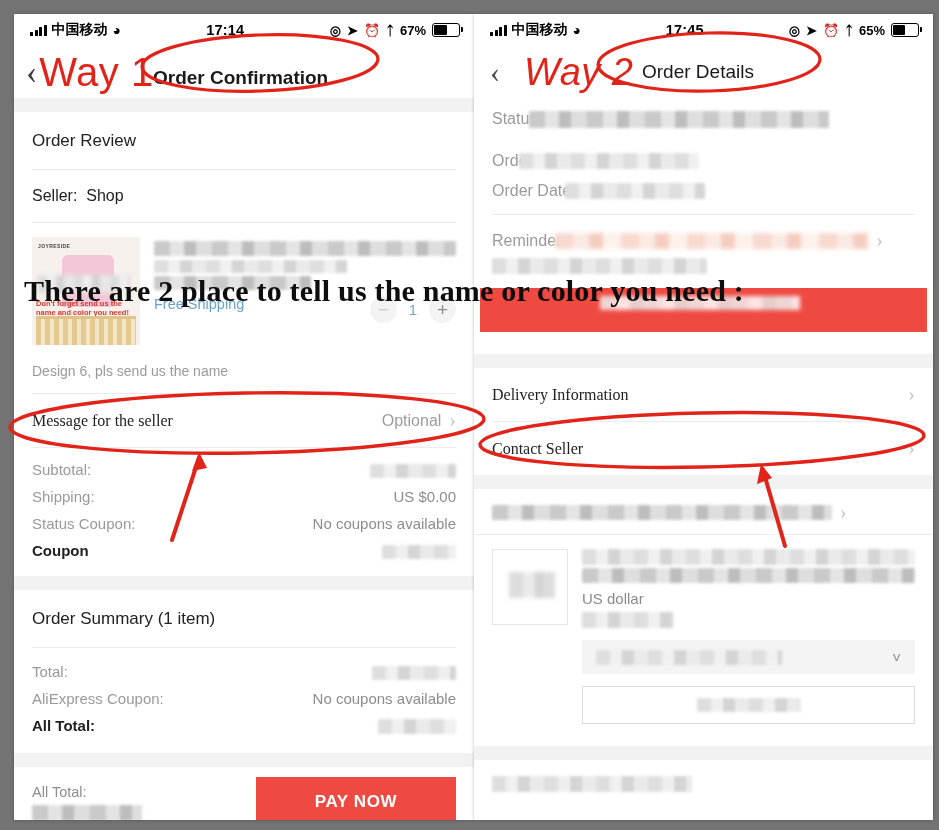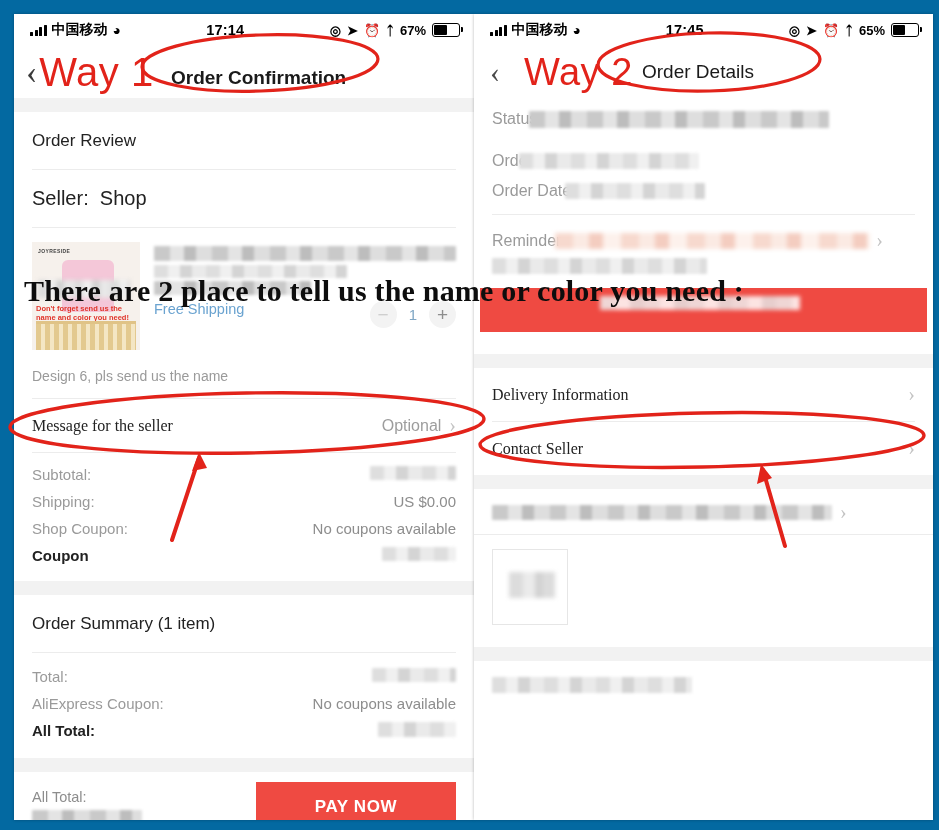--- a/index.html
+++ b/index.html
@@ -13,21 +13,21 @@
     background: #ffffff;
     font-family: "Liberation Sans", sans-serif;
     overflow: hidden;
     position: relative;
   }
   .stage {
     position: absolute;
     inset: 0;
     width: 939px;
     height: 830px;
-    background: #0369a1;
+    background: #737373;
   }
 
   
   .phone {
     position: absolute;
     top: 14px;
     background: #ffffff;
     overflow: hidden;
     box-shadow: 0 0 3px rgba(0,0,0,0.28);
   }
@@ -85,38 +85,38 @@
   }
   #phone-right .back-chev { font-size: 30px; margin-left: 16px; color: #4a4a4a; }
   .way-label {
     color: #e2231a;
     font-size: 40px;
     line-height: 1;
     letter-spacing: .5px;
     margin-left: 2px;
     white-space: nowrap;
   }
-  #phone-right .way-label { font-size: 38px; margin-left: 24px; }
+  #phone-right .way-label { font-size: 38px; margin-left: 24px; font-style: italic; }
   .nav-title {
     position: absolute;
     font-size: 19px;
     font-weight: bold;
     color: #1a1a1a;
   }
-  #nav-title-left  { left: 157px; margin-top: 12px; }
+  #nav-title-left  { left: 139px; margin-top: 12px; }
   #nav-title-right { left: 168px; font-weight: normal; font-size: 19px; }
 
   
   .gapband { background: #f2f2f2; height: 14px; }
   .sep { height: 1px; background: #ececec; margin: 0 18px; }
   .sepfull { height: 1px; background: #ececec; }
   .sec { background: #fff; }
 
   .h-title { font-size: 17px; color: #222; padding: 19px 18px 18px; }
-  .seller-row { font-size: 20px; color: #222; padding: 17px 18px; }
+  .seller-row { font-size: 16px; color: #222; padding: 17px 18px; }
 
   
   .prod { display: flex; padding: 14px 18px 10px; }
   .thumb {
     width: 108px; height: 108px; flex: none; position: relative;
     background: #f6f1ec; overflow: hidden;
   }
   .thumb .brand {
     position: absolute; top: 6px; left: 6px; font-size: 5px;
     letter-spacing: .4px; color: #444; font-weight: bold;
@@ -161,21 +161,21 @@
   .design-note { font-size: 14px; color: #9a9a9a; padding: 8px 18px 14px; }
 
   .row {
     display: flex; align-items: center; justify-content: space-between;
     padding: 15px 18px; font-size: 16px;
   }
   .row .lab { color: #222; font-family: Liberation Serif, serif; }
   .row .val { color: #9d9d9d; display: flex; align-items: center; gap: 8px; }
   .chev-r { color: #c2c2c2; font-size: 20px; font-weight: 300; font-family:"Liberation Serif",serif; }
 
-  .kv { display: flex; align-items: flex-start; justify-content: space-between; padding: 5px 18px; font-size: 15px; }
+  .kv { display: flex; align-items: flex-end; justify-content: space-between; padding: 5px 18px; font-size: 15px; }
   .kv .k { color: #9a9a9a; }
   .kv .v { color: #8d8d8d; }
   .kv.strong .k, .kv.strong .v { color: #222; font-weight: bold; }
   .link-blue { color: #5b9bd5; }
 
   
   .paybar {
     display: flex; align-items: center; justify-content: space-between;
     padding: 10px 18px 14px;
   }
@@ -313,21 +313,21 @@
       <div style="padding:8px 0 12px;">
         <div class="kv">
           <span class="k">Subtotal:</span>
           <span class="blur-line light" style="height:14px;width:86px;"></span>
         </div>
         <div class="kv">
           <span class="k">Shipping:</span>
           <span class="v">US $0.00</span>
         </div>
         <div class="kv">
-          <span class="k">Shop Coupon:</span>
+          <span class="k">Status Coupon:</span>
           <span class="v link-blue">No coupons available</span>
         </div>
         <div class="kv strong">
           <span class="k">Coupon</span>
           <span class="blur-line light" style="height:14px;width:74px;"></span>
         </div>
       </div>
     </div>
 
     <div class="gapband"></div>
@@ -444,20 +444,33 @@
       <div style="padding:12px 18px 10px;display:flex;align-items:center;gap:8px;">
         <span class="blur-line" style="height:15px;flex:1;max-width:340px;"></span>
         <span class="chev-r">›</span>
       </div>
       <div class="sepfull"></div>
 
       <div style="display:flex;padding:14px 18px 8px;gap:14px;">
         <div class="thumb-box">
           <span class="inner"></span>
         </div>
+        <div style="flex:1;min-width:0;">
+          <div class="blur-line light" style="height:16px;width:100%;"></div>
+          <div class="blur-line" style="height:15px;width:100%;margin-top:3px;"></div>
+          <div class="usd" style="margin-top:7px;">US dollar</div>
+          <div class="blur-line light" style="height:16px;width:92px;margin-top:5px;"></div>
+          <div class="sel-box" style="margin-top:12px;">
+            <span class="blur-line light" style="height:15px;width:186px;margin-left:10px;"></span>
+            <span class="chev-d">˅</span>
+          </div>
+          <div class="out-box" style="margin-top:12px;">
+            <span class="blur-line light" style="height:14px;width:104px;"></span>
+          </div>
+        </div>
       </div>
       <div style="height:14px;"></div>
     </div>
 
     <div class="gapband"></div>
 
     <div class="sec" style="padding:16px 18px;">
       <span class="blur-line light" style="display:block;height:16px;width:200px;"></span>
     </div>
   </div>

